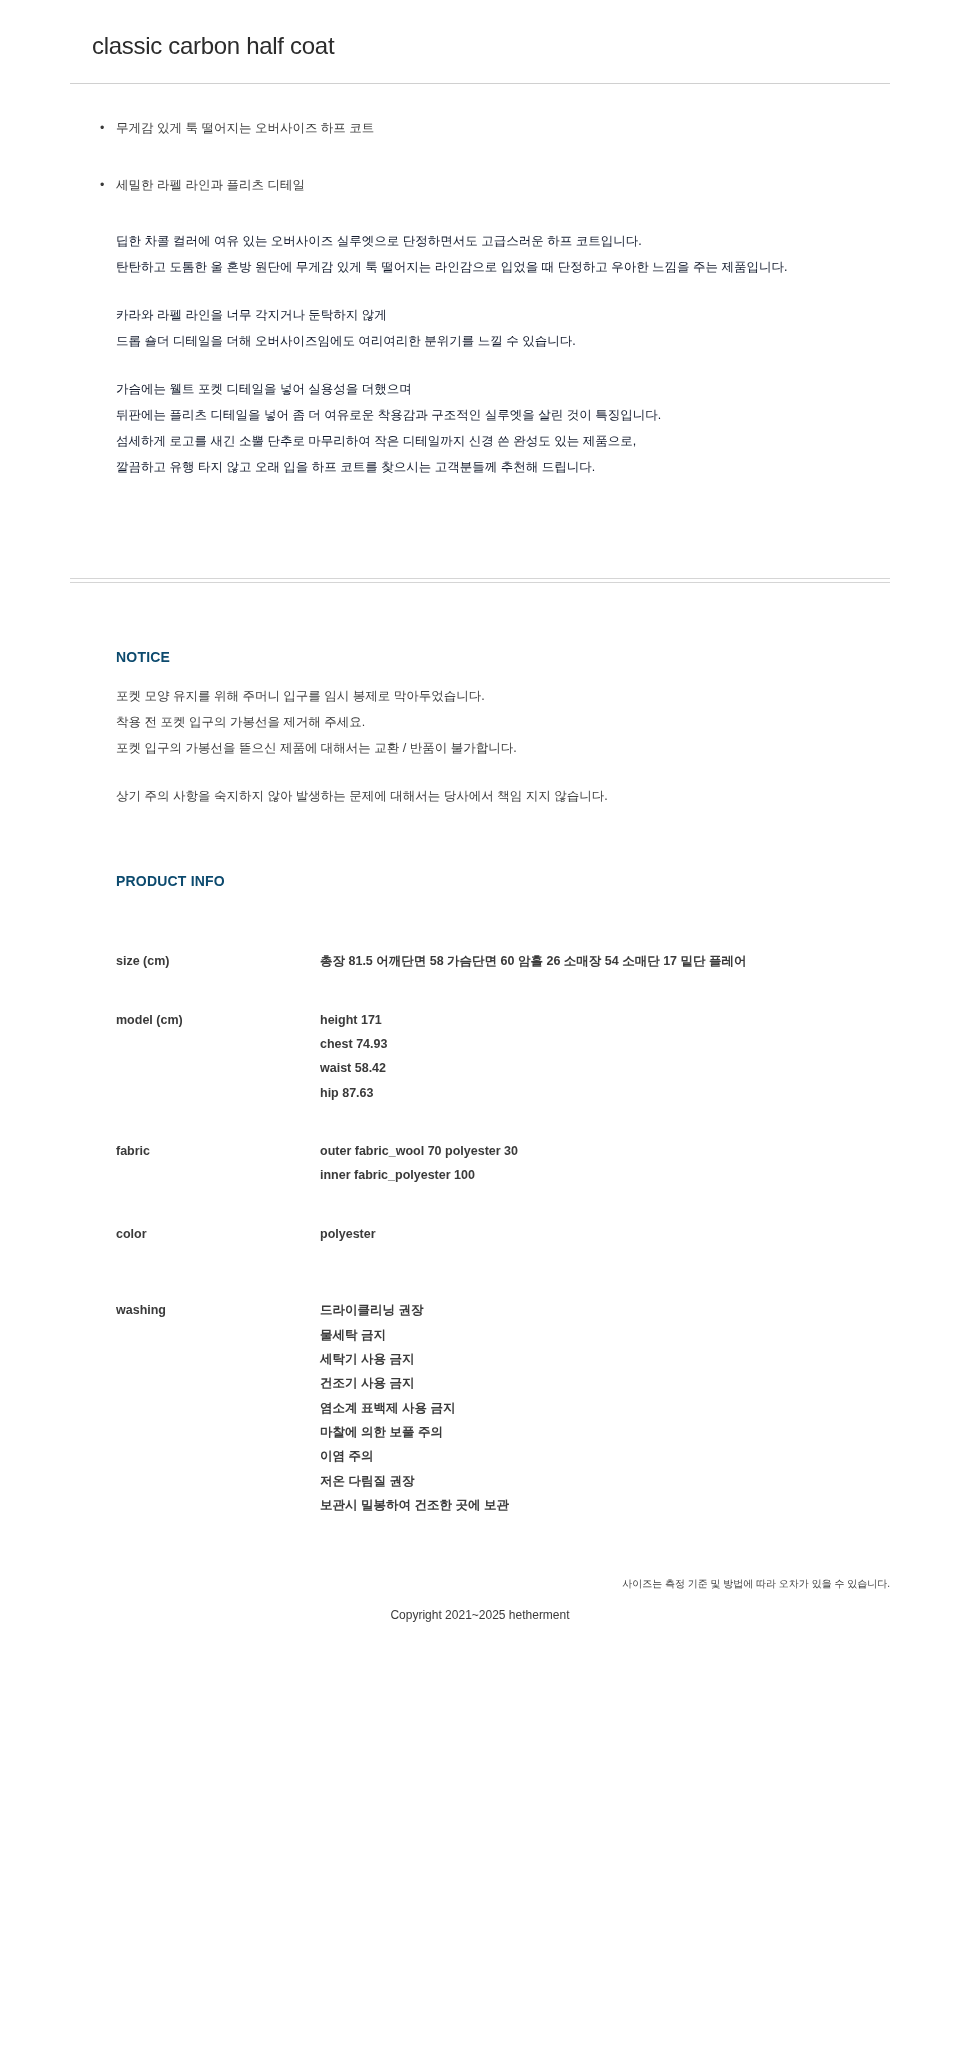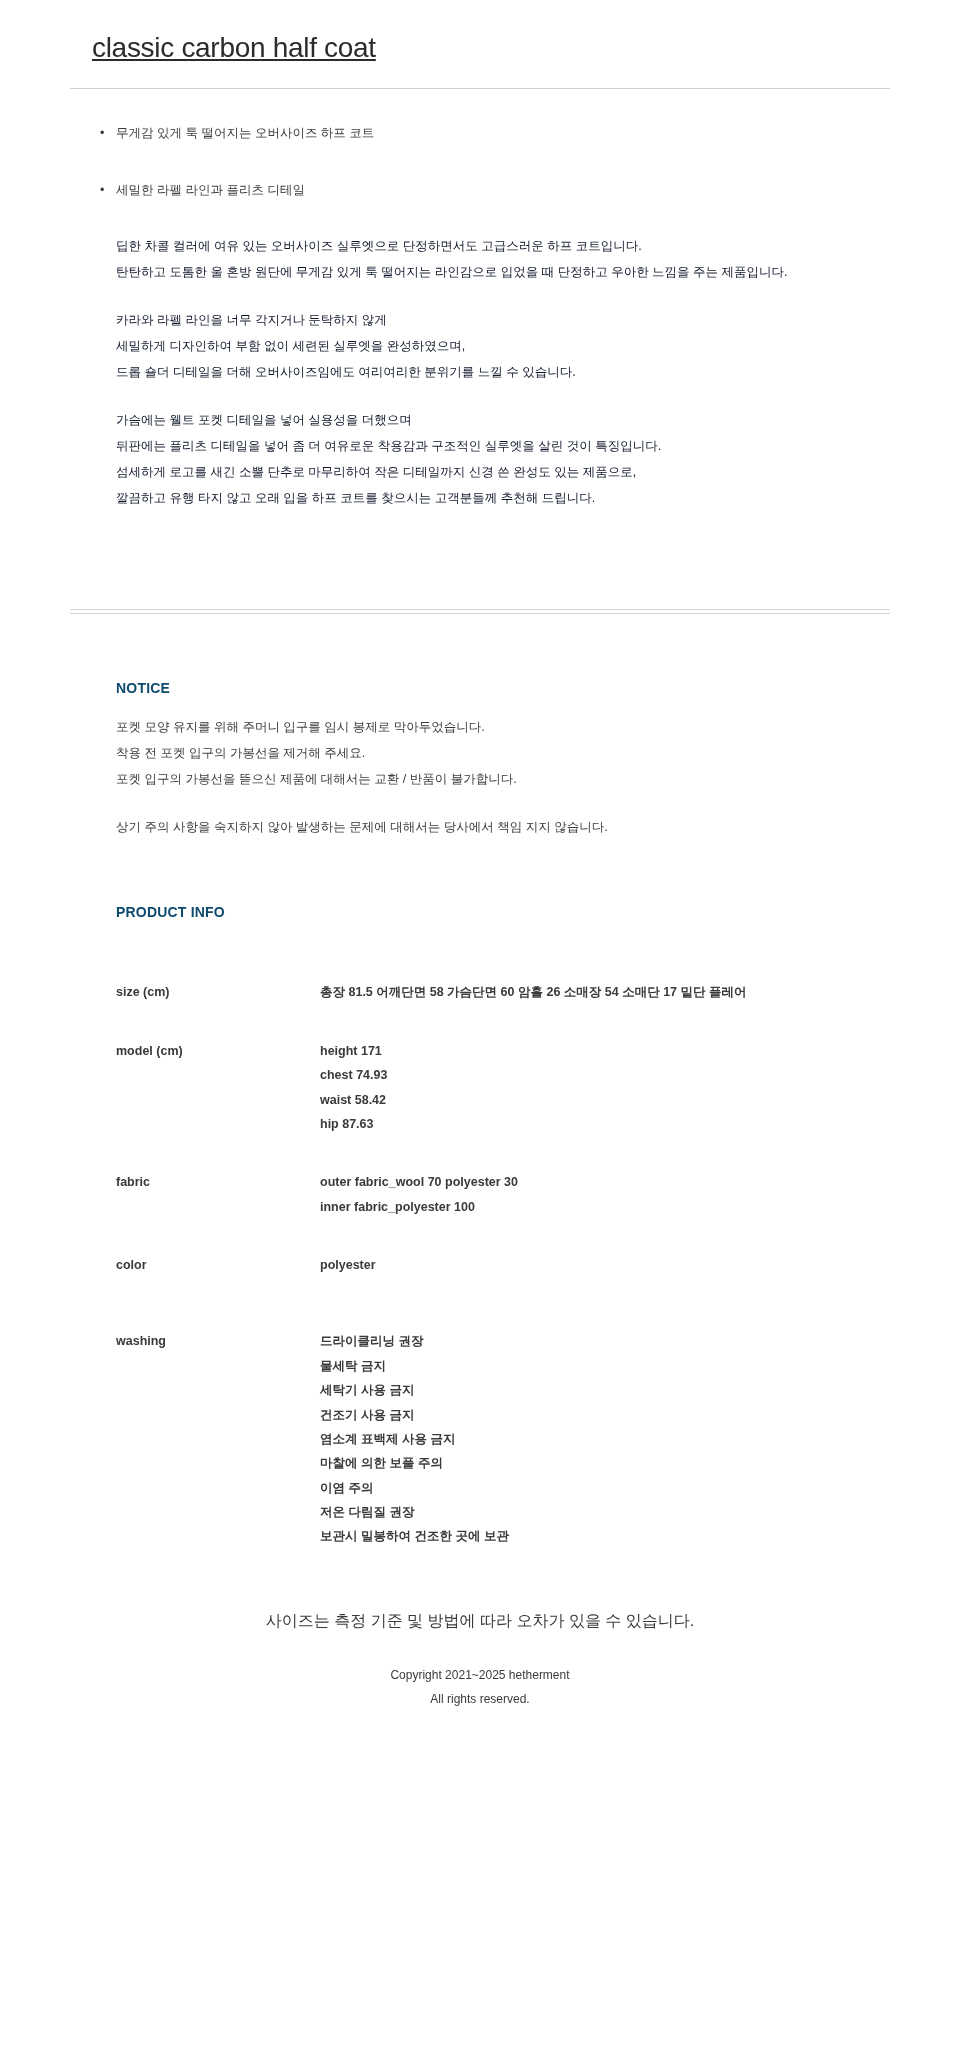--- a/index.html
+++ b/index.html
@@ -20,28 +20,27 @@
     height: 2048px;
     box-sizing: border-box;
   }
   .inner {
     width: 820px;
     margin: 0 auto;
     padding-top: 30px;
   }
   
   .title {
-    font-size: 28px;
+    font-size: 24px;
     font-weight: 400;
     color: #2b2b2b;
     letter-spacing: -0.3px;
     padding-left: 22px;
     margin: 0;
     line-height: 1.3;
-    text-decoration: underline;
   }
   .title-rule {
     margin-top: 22px;
     border-top: 1px solid #d0d0d0;
     width: 820px;
   }
   
   .bullets {
     margin: 30px 0 0 0;
     padding: 0 0 0 46px;
@@ -142,22 +141,23 @@
   .value-line { display: block; }
   
   .footer {
     margin-top: 56px;
     text-align: center;
     font-size: 12px;
     color: #3a3a3a;
     line-height: 2.0;
   }
   .footer .note {
-    margin-bottom: 26px;
-    font-size: 16px;
+    margin-bottom: 9px;
+    font-size: 10px;
+    text-align: right;
   }
   .footer .copy {
     font-size: 12px;
   }
 </style>
 </head>
 <body>
 
 <div class="page">
   <div class="inner">
@@ -170,21 +170,20 @@
       <li>세밀한 라펠 라인과 플리츠 디테일</li>
     </ul>
 
     <div class="desc gap-top">
       <div class="para">
         <p>딥한 차콜 컬러에 여유 있는 오버사이즈 실루엣으로 단정하면서도 고급스러운 하프 코트입니다.</p>
         <p>탄탄하고 도톰한 울 혼방 원단에 무게감 있게 툭 떨어지는 라인감으로 입었을 때 단정하고 우아한 느낌을 주는 제품입니다.</p>
       </div>
       <div class="para">
         <p>카라와 라펠 라인을 너무 각지거나 둔탁하지 않게</p>
-        <p>세밀하게 디자인하여 부함 없이 세련된 실루엣을 완성하였으며,</p>
         <p>드롭 숄더 디테일을 더해 오버사이즈임에도 여리여리한 분위기를 느낄 수 있습니다.</p>
       </div>
       <div class="para">
         <p>가슴에는 웰트 포켓 디테일을 넣어 실용성을 더했으며</p>
         <p>뒤판에는 플리츠 디테일을 넣어 좀 더 여유로운 착용감과 구조적인 실루엣을 살린 것이 특징입니다.</p>
         <p>섬세하게 로고를 새긴 소뿔 단추로 마무리하여 작은 디테일까지 신경 쓴 완성도 있는 제품으로,</p>
         <p>깔끔하고 유행 타지 않고 오래 입을 하프 코트를 찾으시는 고객분들께 추천해 드립니다.</p>
       </div>
     </div>
   </div>
@@ -279,16 +278,15 @@
             <span class="value-line">저온 다림질 권장</span>
             <span class="value-line">보관시 밀봉하여 건조한 곳에 보관</span>
           </td>
         </tr>
       </tbody>
     </table>
 
     <div class="footer">
       <div class="note">사이즈는 측정 기준 및 방법에 따라 오차가 있을 수 있습니다.</div>
       <div class="copy">Copyright 2021~2025 hetherment</div>
-      <div class="copy">All rights reserved.</div>
     </div>
   </div>
 </div>
 
 </body></html>

